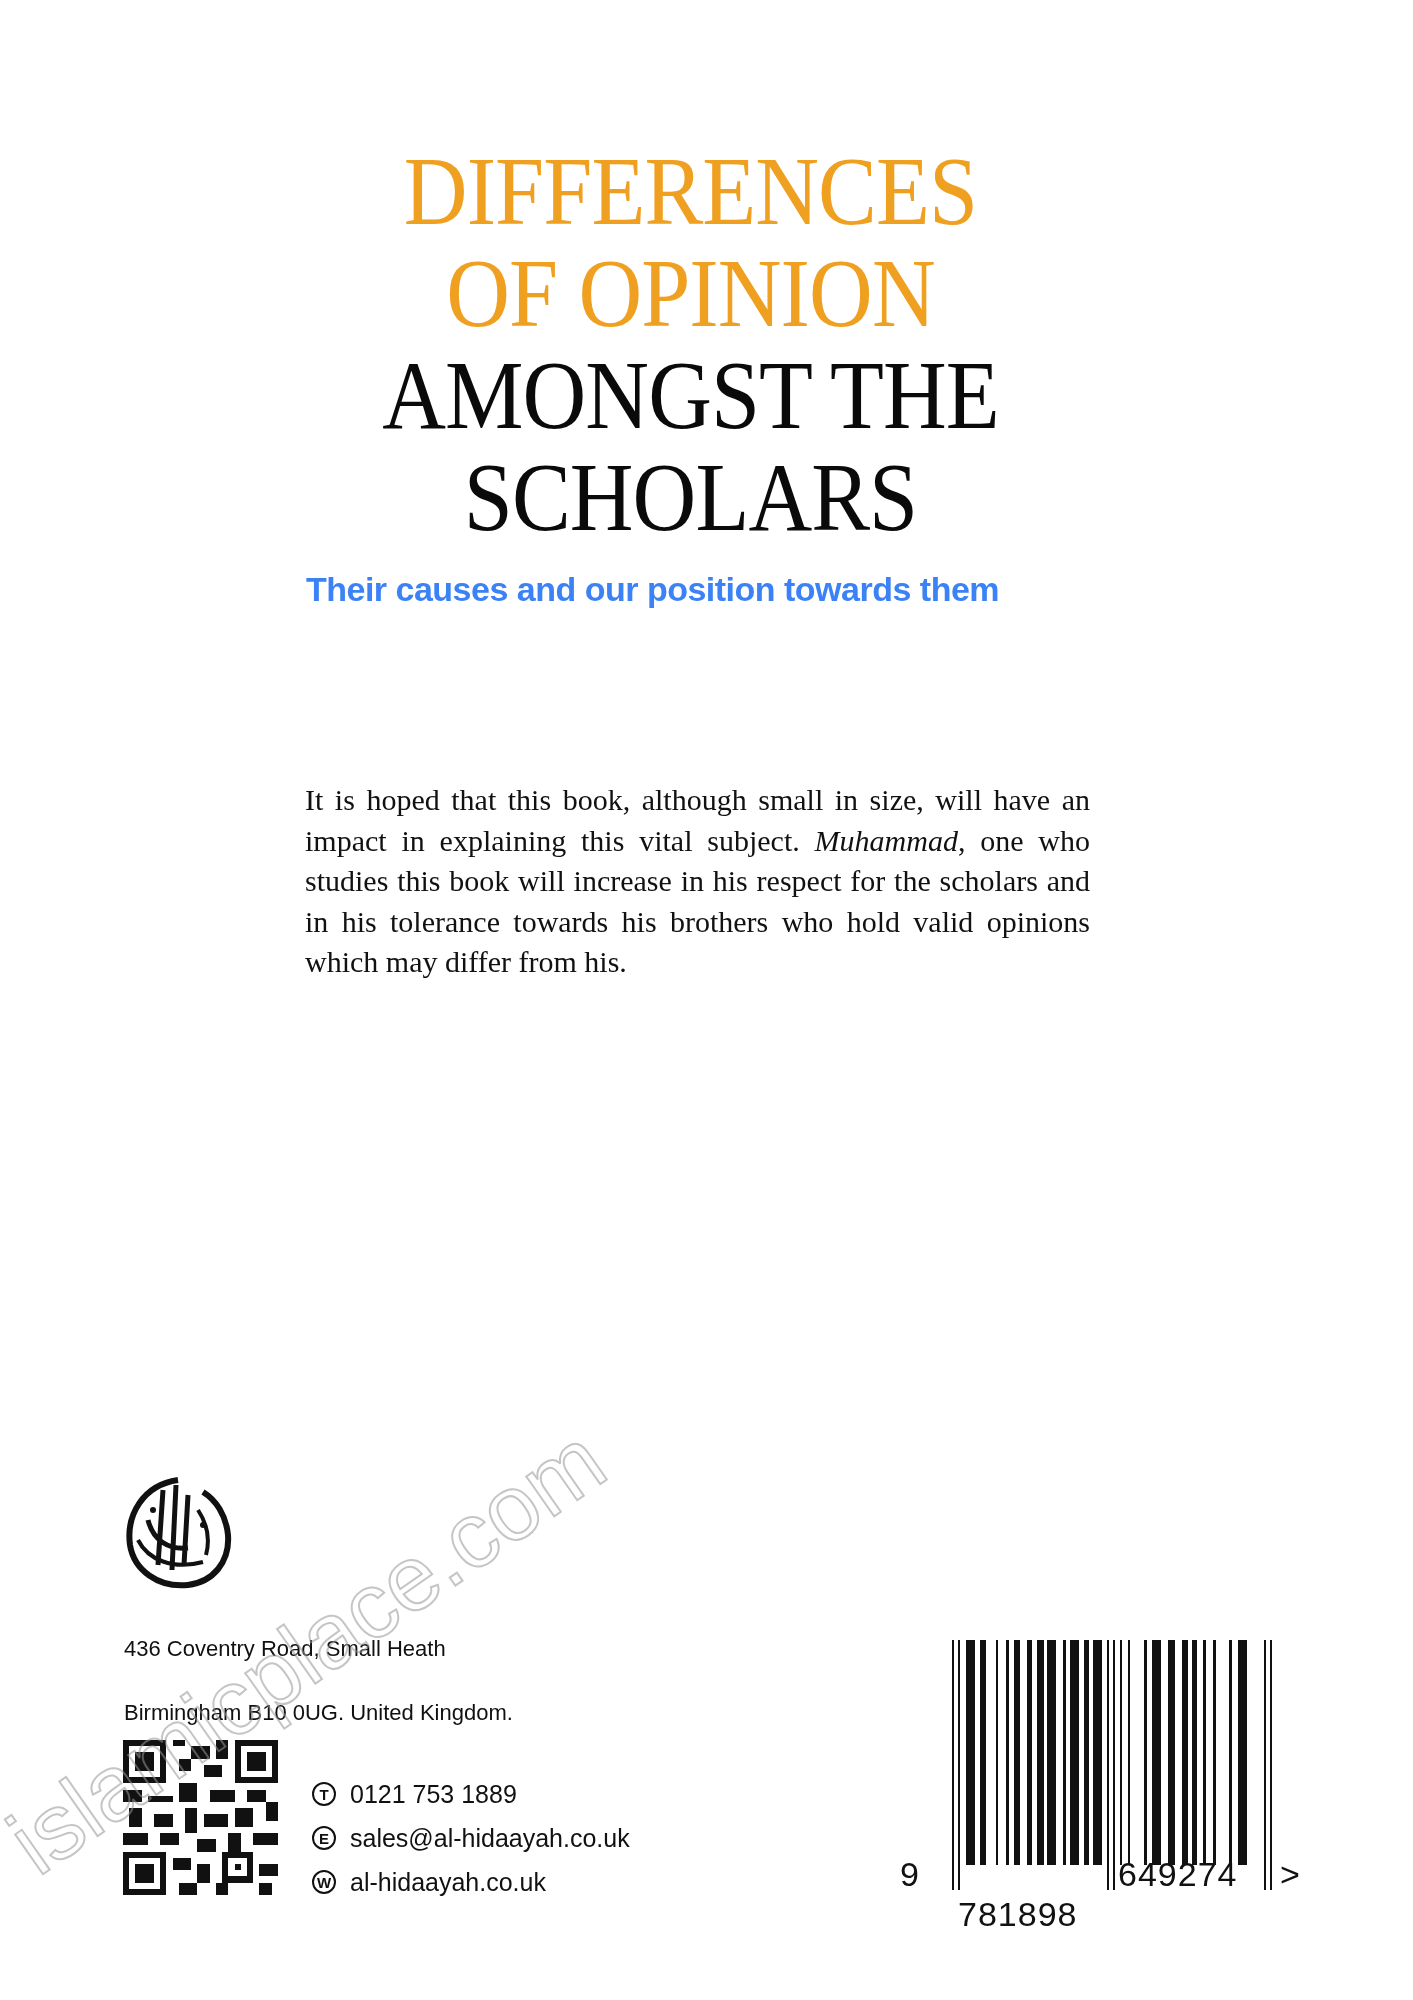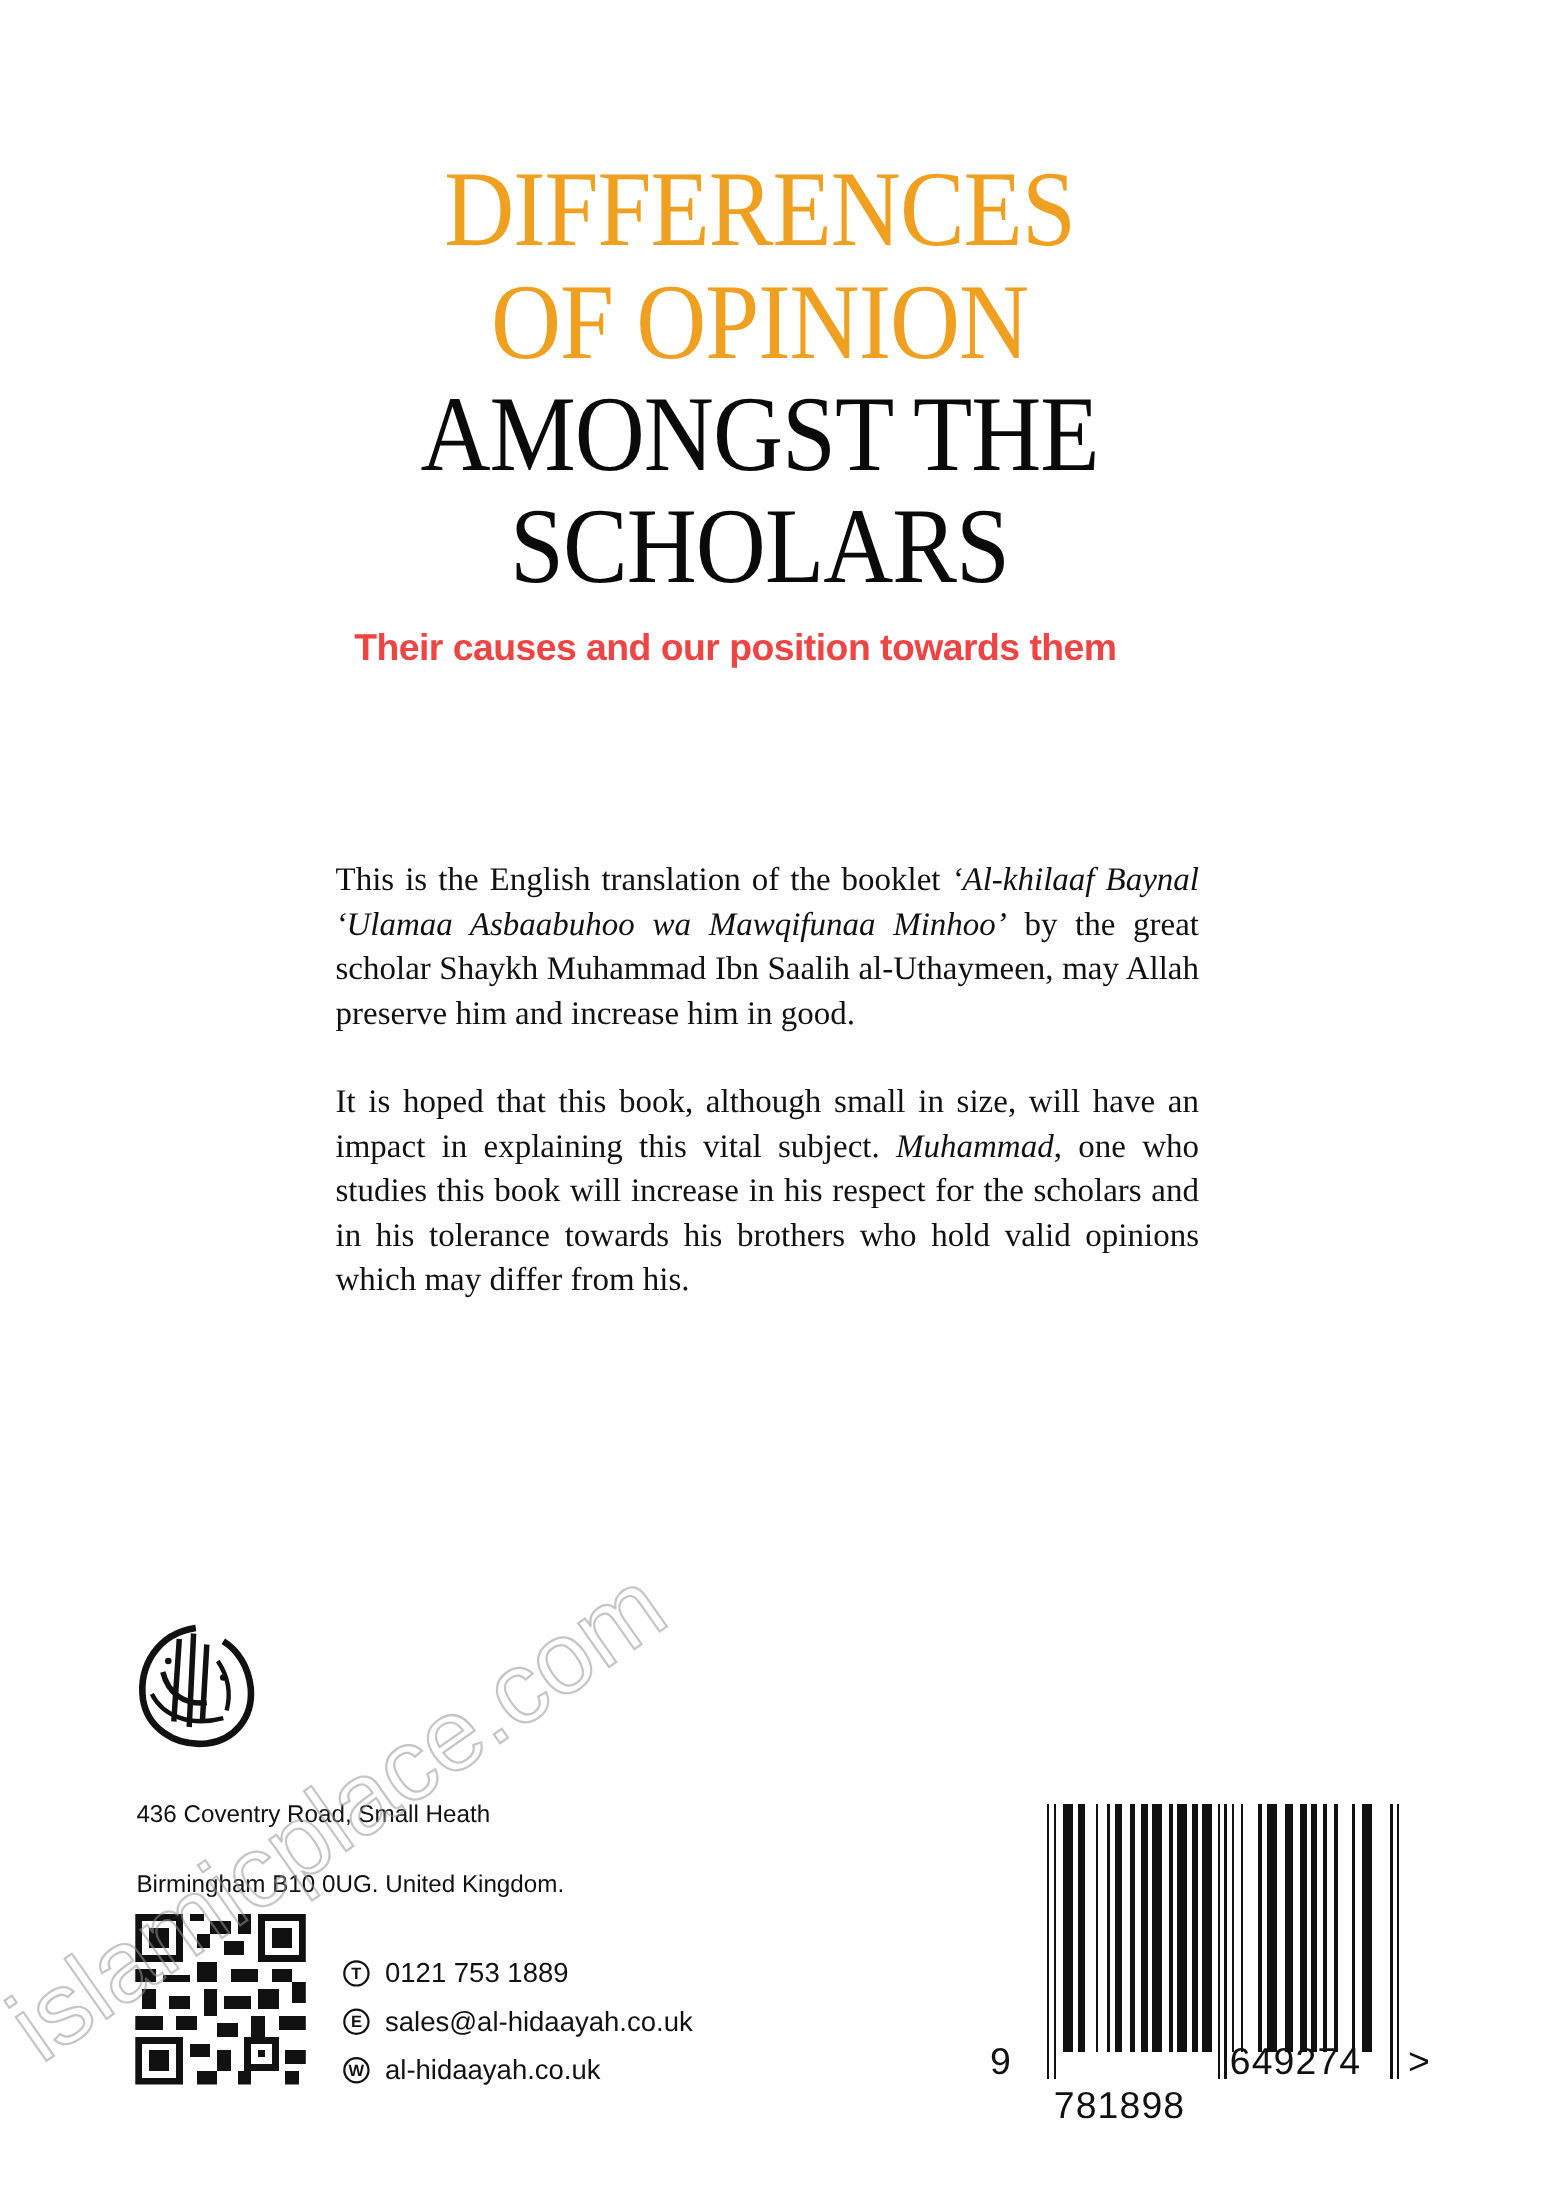--- a/index.html
+++ b/index.html
@@ -17,24 +17,24 @@
       font-family: "Liberation Serif", serif;
       font-size: 98px; line-height: 102px;
       letter-spacing: -1px;
       transform: scaleX(0.9);
       transform-origin: center;
       margin: 0;
     }
     .title-line.accent { color: #F0A020; }
     .title-line.dark { color: #0a0a0a; }
     .subtitle {
-      position: absolute; left: 16px; width: 1305px; top: 570px;
+      position: absolute; left: 0; width: 1305px; top: 570px;
       text-align: center;
       font-family: "Liberation Sans", sans-serif;
-      font-weight: bold; font-size: 34px; color: #ef4444;
+      font-weight: bold; font-size: 34px; color: #3b82f6;
       letter-spacing: -0.5px;
       padding-left: 0px;
     }
     .blurb {
       position: absolute; left: 305px; top: 780px; width: 785px;
       font-family: "Liberation Serif", serif;
       font-size: 30px; line-height: 40.5px; color: #111;
       text-align: justify;
     }
     .blurb p { margin: 0 0 40px 0; }
@@ -82,21 +82,20 @@
 <div class="title-block">
   <p class="title-line accent">DIFFERENCES</p>
   <p class="title-line accent">OF OPINION</p>
   <p class="title-line dark">AMONGST THE</p>
   <p class="title-line dark">SCHOLARS</p>
 </div>
 
 <div class="subtitle">Their causes and our position towards them</div>
 
 <div class="blurb">
-  <p><span>This is the English translation of the booklet </span><em>‘Al-khilaaf Baynal ‘Ulamaa Asbaabuhoo wa Mawqifunaa Minhoo’</em><span> by the great scholar Shaykh Muhammad Ibn Saalih al-Uthaymeen, may Allah preserve him and increase him in good.</span></p>
   <p><span>It is hoped that this book, although small in size, will have an impact in explaining this vital subject. </span><em>Muhammad</em><span>, one who studies this book will increase in his respect for the scholars and in his tolerance towards his brothers who hold valid opinions which may differ from his.</span></p>
 </div>
 
 <svg class="logo" viewBox="0 0 120 125">
   <path d="M60 10 C25 15 8 45 12 75 C16 100 40 118 70 115 C95 112 112 92 110 65 C108 45 98 30 85 22" fill="none" stroke="#111" stroke-width="6"></path>
   <path d="M45 20 L40 95 M58 15 L54 100 M70 25 L66 95 M30 50 C35 70 50 80 70 78" fill="none" stroke="#111" stroke-width="5"></path>
   <path d="M20 70 C30 90 55 100 85 92 M80 40 C90 55 92 70 88 85" fill="none" stroke="#111" stroke-width="4"></path>
   <circle cx="35" cy="40" r="3" fill="#111"></circle>
     <circle cx="85" cy="55" r="3" fill="#111"></circle>
 </svg>

